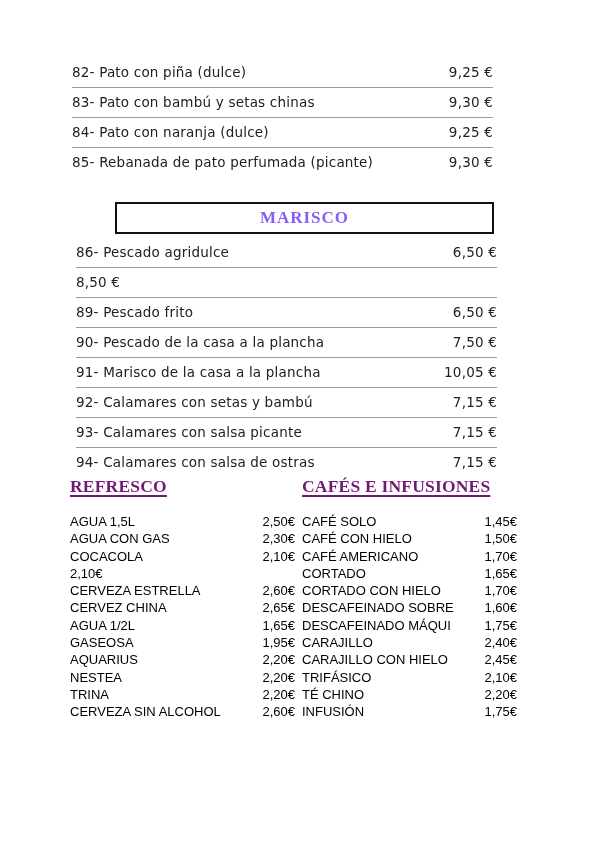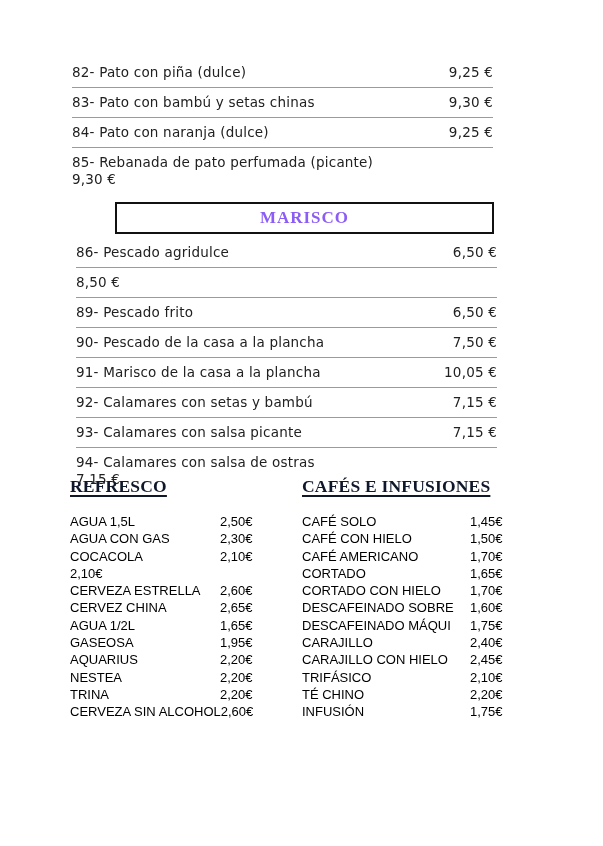--- a/index.html
+++ b/index.html
@@ -23,48 +23,48 @@
   .menu-list#duck-list{left:72px;top:58px;}
   .menu-list#marisco-list{left:76px;top:238px;}
   .menu-row{
     display:flex;justify-content:space-between;align-items:baseline;
     padding:6px 0 6px 0;
     border-bottom:1px solid var(--line);
     font-size:13.5px;line-height:17px;color:var(--ink);
     letter-spacing:0.2px;
     white-space:nowrap;
   }
-  .menu-row:last-child{border-bottom:none;flex-direction:column;}
+  .menu-row:last-child{border-bottom:none;}
   .menu-item-price{text-align:right;}
   
   .section-box{
     position:absolute;left:115px;top:202px;width:379px;height:32px;
     box-sizing:border-box;border:2px solid var(--border);
     display:flex;align-items:center;justify-content:center;
   }
   .section-box .section-title{
     font-family:"Liberation Serif",serif;
     font-weight:bold;font-size:17px;letter-spacing:1px;color:#8b5cf6;
   }
   
   .drink-col{position:absolute;top:476px;}
   #refresco-col{left:70px;width:225px;}
   #cafes-col{left:302px;width:215px;}
   .drink-col h2{
     margin:0 0 16px 0;
     font-family:"Liberation Serif",serif;
-    font-weight:bold;font-size:17.5px;line-height:21px;color:#0f172a;
+    font-weight:bold;font-size:17.5px;line-height:21px;color:#701a75;
     text-decoration:underline;
     text-decoration-thickness:2px;
     text-underline-offset:3px;
     letter-spacing:0.2px;
     white-space:nowrap;
   }
   .drink-list{font-family:"Liberation Sans",sans-serif;font-size:13px;color:var(--ink2);}
-  .drink-row{display:flex;line-height:17.3px;white-space:nowrap;}
+  .drink-row{display:flex;line-height:17.3px;white-space:nowrap;justify-content:space-between;}
   #refresco-col .drink-name{flex:0 0 150px;}
   #cafes-col .drink-name{flex:0 0 168px;}
   .drink-price{flex:0 0 auto;}
 </style>
 </head>
 <body>
 
 <div class="page">
 
   <div class="menu-list" id="duck-list">

